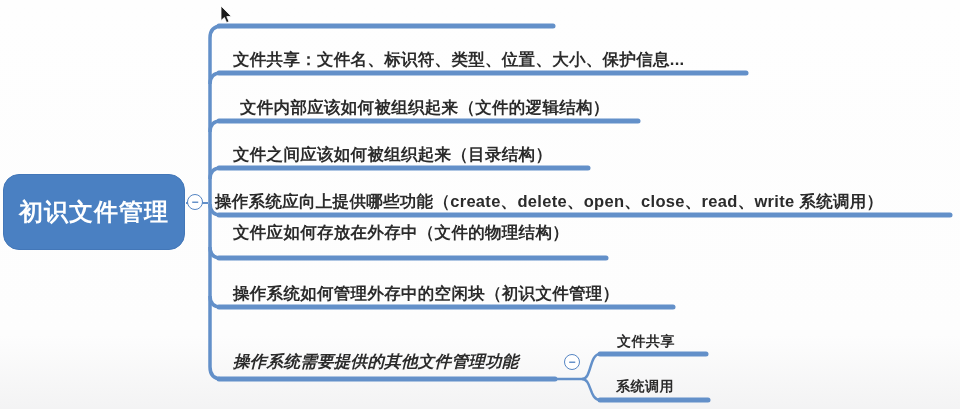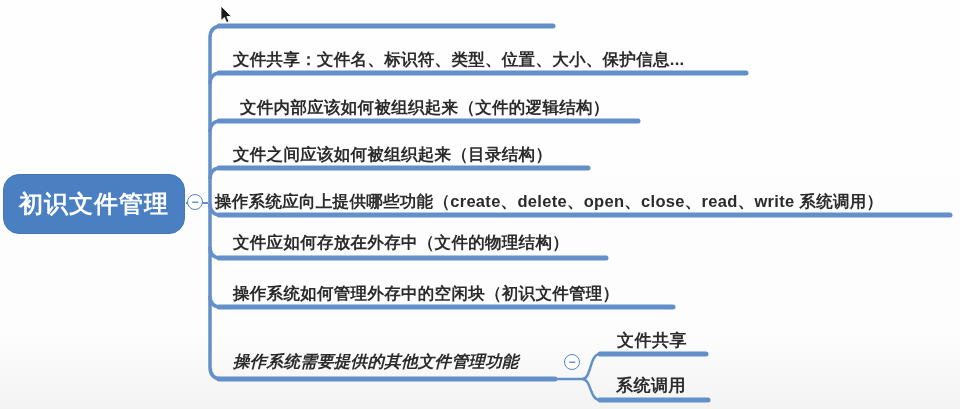--- a/index.html
+++ b/index.html
@@ -3,41 +3,41 @@
 <meta charset="utf-8">
 <style>
   html,body{margin:0;padding:0;background:#e9e9e9;}
   .stage{
     position:relative;width:960px;height:409px;overflow:hidden;
     background:linear-gradient(180deg,#fefefe 0%,#fdfdfd 82%,#f3f3f4 100%);
     font-family:"Liberation Sans","DejaVu Sans",sans-serif;
   }
   .connectors{position:absolute;left:0;top:0;width:960px;height:409px;}
   .root-node{
-    position:absolute;left:3px;top:174px;width:182px;height:60px;
+    position:absolute;left:3px;top:174px;width:182px;height:76px;
     background:#4a80c2;border:1px solid #4377b8;border-radius:16px;
     display:flex;align-items:center;justify-content:center;
     color:#ffffff;font-size:24px;font-weight:bold;letter-spacing:1px;
     box-sizing:border-box;cursor:default;
   }
   .collapse-btn{
     position:absolute;width:16px;height:16px;border-radius:50%;
     background:#ffffff;border:1.5px solid #5585c3;color:#5585c3;
     display:flex;align-items:center;justify-content:center;
     font-size:12px;line-height:1;box-sizing:border-box;font-weight:bold;
   }
   .btn-root{left:187px;top:194px;}
   .btn-sub{left:564px;top:354px;}
   .topic{
     position:absolute;white-space:nowrap;color:#2b2b2b;
     font-size:16.5px;font-weight:600;letter-spacing:0.3px;line-height:22px;
   }
   .subtopic{
     position:absolute;white-space:nowrap;color:#2b2b2b;
-    font-size:17px;font-weight:600;letter-spacing:0.5px;line-height:22px;text-align:right;
+    font-size:14px;font-weight:600;letter-spacing:0.5px;line-height:22px;text-align:right;
   }
   .cursor{position:absolute;left:219px;top:5px;width:14px;height:20px;}
 </style>
 </head>
 <body>
 
 <div class="stage">
 
   <svg class="connectors" viewBox="0 0 960 409" xmlns="http://www.w3.org/2000/svg">
 
@@ -70,21 +70,21 @@
 
   <div class="root-node">初识文件管理</div>
 
   <div class="collapse-btn btn-root">−</div>
   <div class="collapse-btn btn-sub">−</div>
 
   <div class="topic" style="left:233px;top:48px;">文件共享：文件名、标识符、类型、位置、大小、保护信息...</div>
   <div class="topic" style="left:216px;top:96px;margin-left:24px;">文件内部应该如何被组织起来（文件的逻辑结构）</div>
   <div class="topic" style="left:233px;top:143px;">文件之间应该如何被组织起来（目录结构）</div>
   <div class="topic" style="left:215px;top:190px;">操作系统应向上提供哪些功能（create、delete、open、close、read、write 系统调用）</div>
-  <div class="topic" style="left:233px;top:231px;">文件应如何存放在外存中（文件的物理结构）</div>
+  <div class="topic" style="left:233px;top:221px;">文件应如何存放在外存中（文件的物理结构）</div>
   <div class="topic" style="left:233px;top:282px;">操作系统如何管理外存中的空闲块（初识文件管理）</div>
   <div class="topic" style="left:233px;top:350px;font-style:italic;">操作系统需要提供的其他文件管理功能</div>
 
   <div class="subtopic" style="left:617px;top:330px;">文件共享</div>
   <div class="subtopic" style="left:616px;top:375px;">系统调用</div>
 
   <svg class="cursor" viewBox="0 0 14 20" xmlns="http://www.w3.org/2000/svg">
     <path d="M2 1 L2 15.5 L5.4 12.5 L7.6 17.6 L10 16.6 L7.8 11.6 L12.3 11.4 Z" fill="#1a1a1a" stroke="#ffffff" stroke-width="0.8"></path>
   </svg>
 

